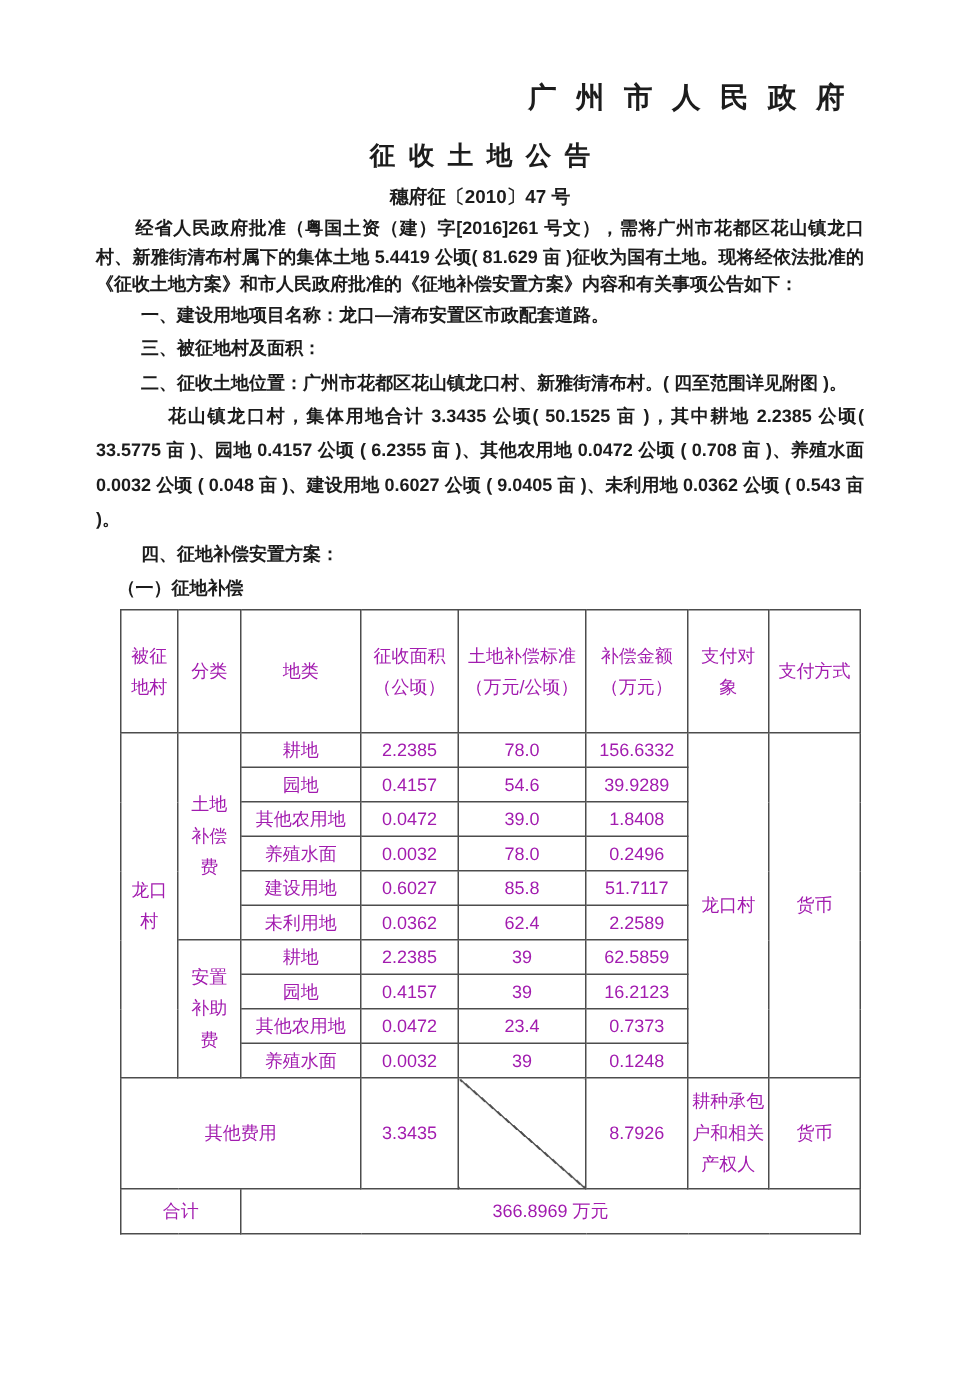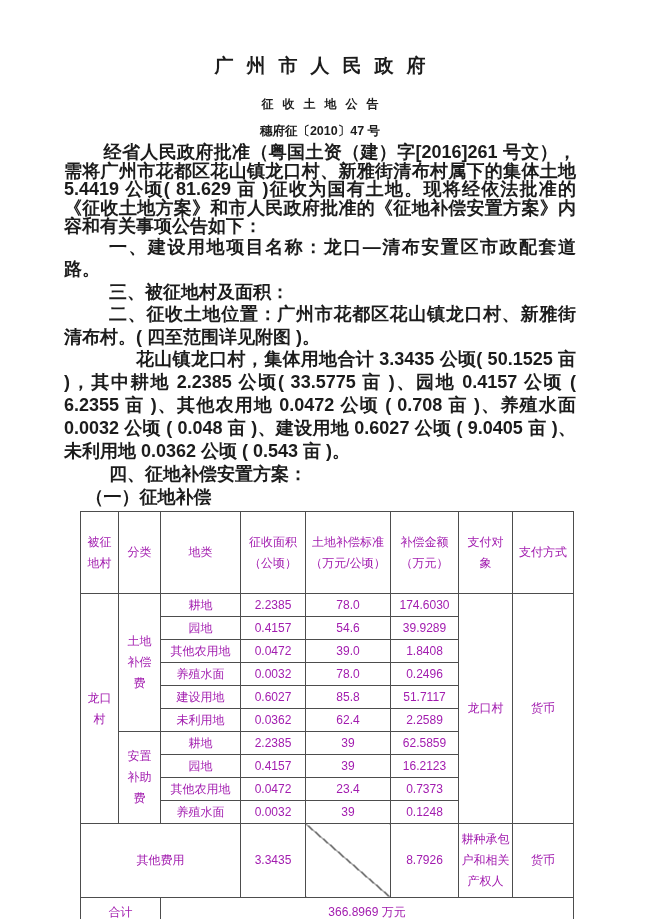--- a/index.html
+++ b/index.html
@@ -3,28 +3,28 @@
 <meta charset="utf-8">
 <style>
   html,body { margin:0; padding:0; background:#e8e8e8; }
   .page {
     width:650px; height:919px; margin:0 auto; background:#ffffff;
     box-sizing:border-box; padding:0 74px 0 64px; overflow:hidden;
     font-family:"Liberation Sans","DejaVu Sans",sans-serif; color:#1c1c1c;
   }
   .title {
     margin:52px 0 0; font-size:19px; font-weight:700; line-height:28px;
-    letter-spacing:13px; text-indent:13px; text-align:center; white-space:nowrap;
+    letter-spacing:13px; text-indent:13px; text-align:right; white-space:nowrap;
   }
   .subtitle {
-    margin:12px 0 0; font-size:12px; font-weight:700; line-height:24px;
+    margin:12px 0 0; font-size:17px; font-weight:700; line-height:24px;
     letter-spacing:9px; text-indent:9px; text-align:center; white-space:nowrap;
   }
   .docnum { margin:7px 0 0; font-size:12.5px; font-weight:600; line-height:17px; text-align:center; }
-  p { margin:0; font-size:18px; font-weight:600; text-align:justify; }
+  p { margin:0; font-size:12px; font-weight:600; text-align:justify; }
   .intro   { margin-top:3px; line-height:18.5px; text-indent:2.2em; }
   .item    { line-height:22.5px; text-indent:2.5em; }
   .village { line-height:23px;   text-indent:4em; }
   .section { line-height:22.5px; text-indent:1.2em; }
 
   table.comp {
     border-collapse:collapse; table-layout:fixed; width:493px;
     margin:3px 0 0 16px; font-size:12px; color:#a21caf;
   }
   .comp td, .comp th {
@@ -92,21 +92,21 @@
 
       <tr class="data">
         <td class="pre" rowspan="10">龙口
 村</td>
         <td class="pre" rowspan="6">土地
 补偿
 费</td>
         <td>耕地</td>
         <td>2.2385</td>
         <td>78.0</td>
-        <td>174.6030</td>
+        <td>156.6332</td>
         <td rowspan="10">龙口村</td>
         <td rowspan="10">货币</td>
       </tr>
       <tr class="data">
         <td>园地</td>
         <td>0.4157</td>
         <td>54.6</td>
         <td>39.9289</td>
       </tr>
       <tr class="data">

